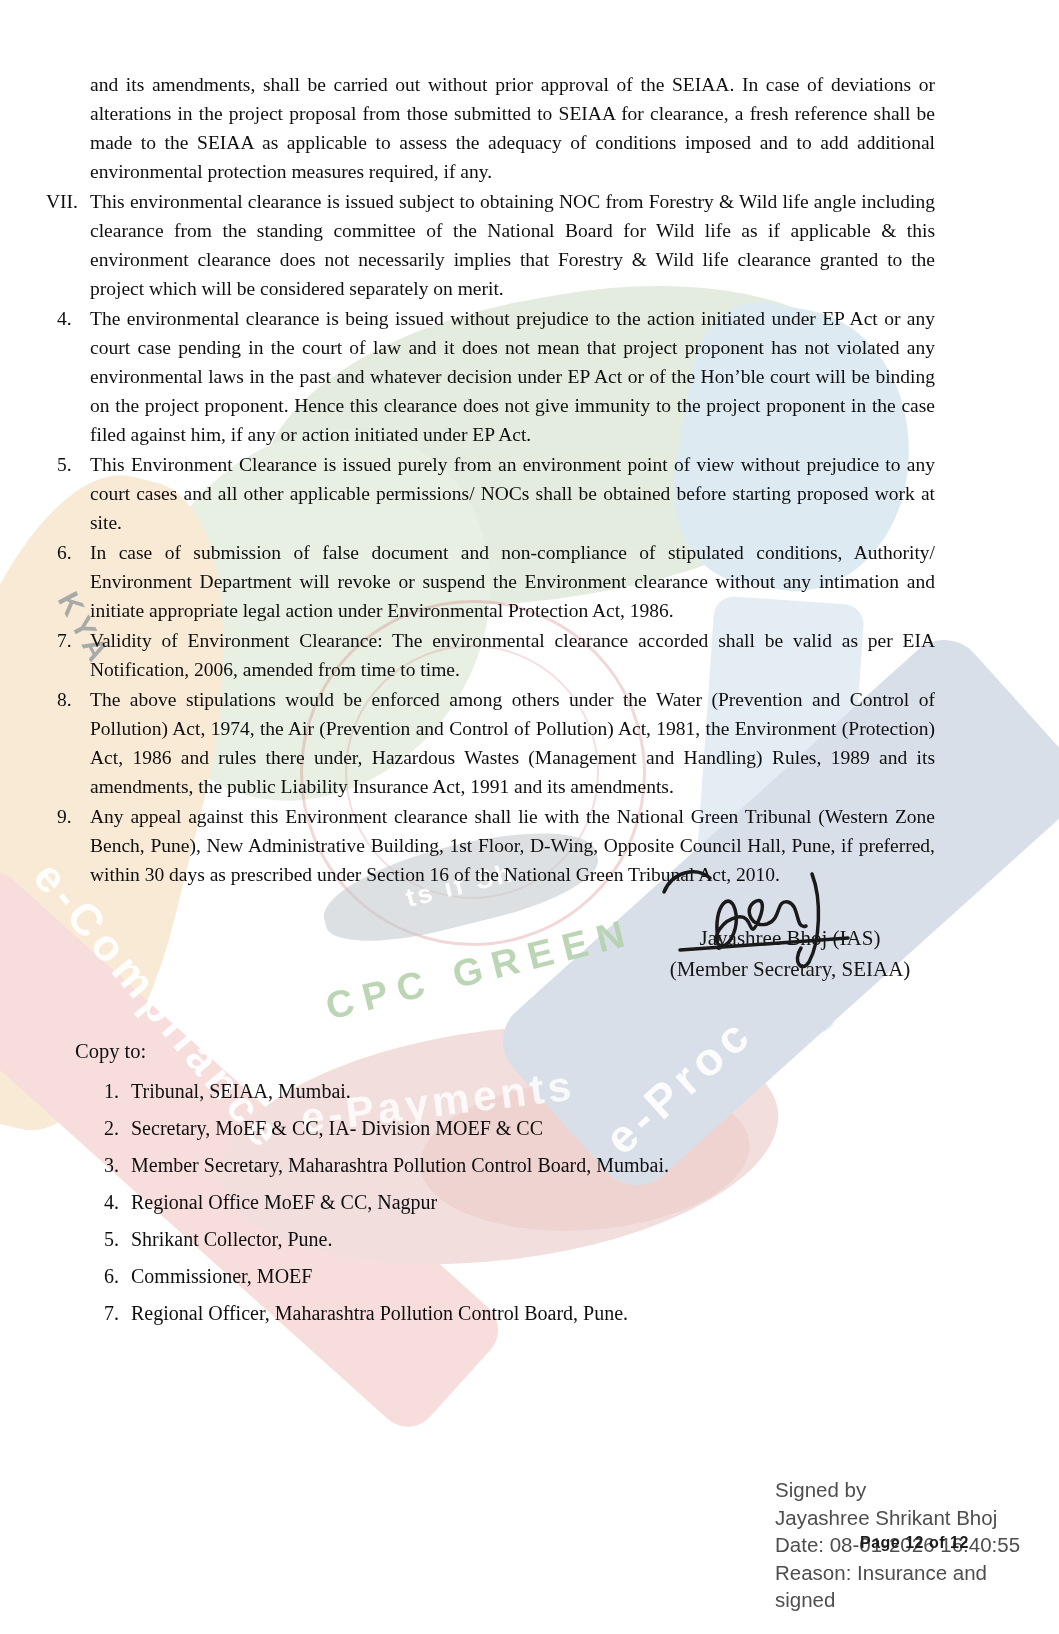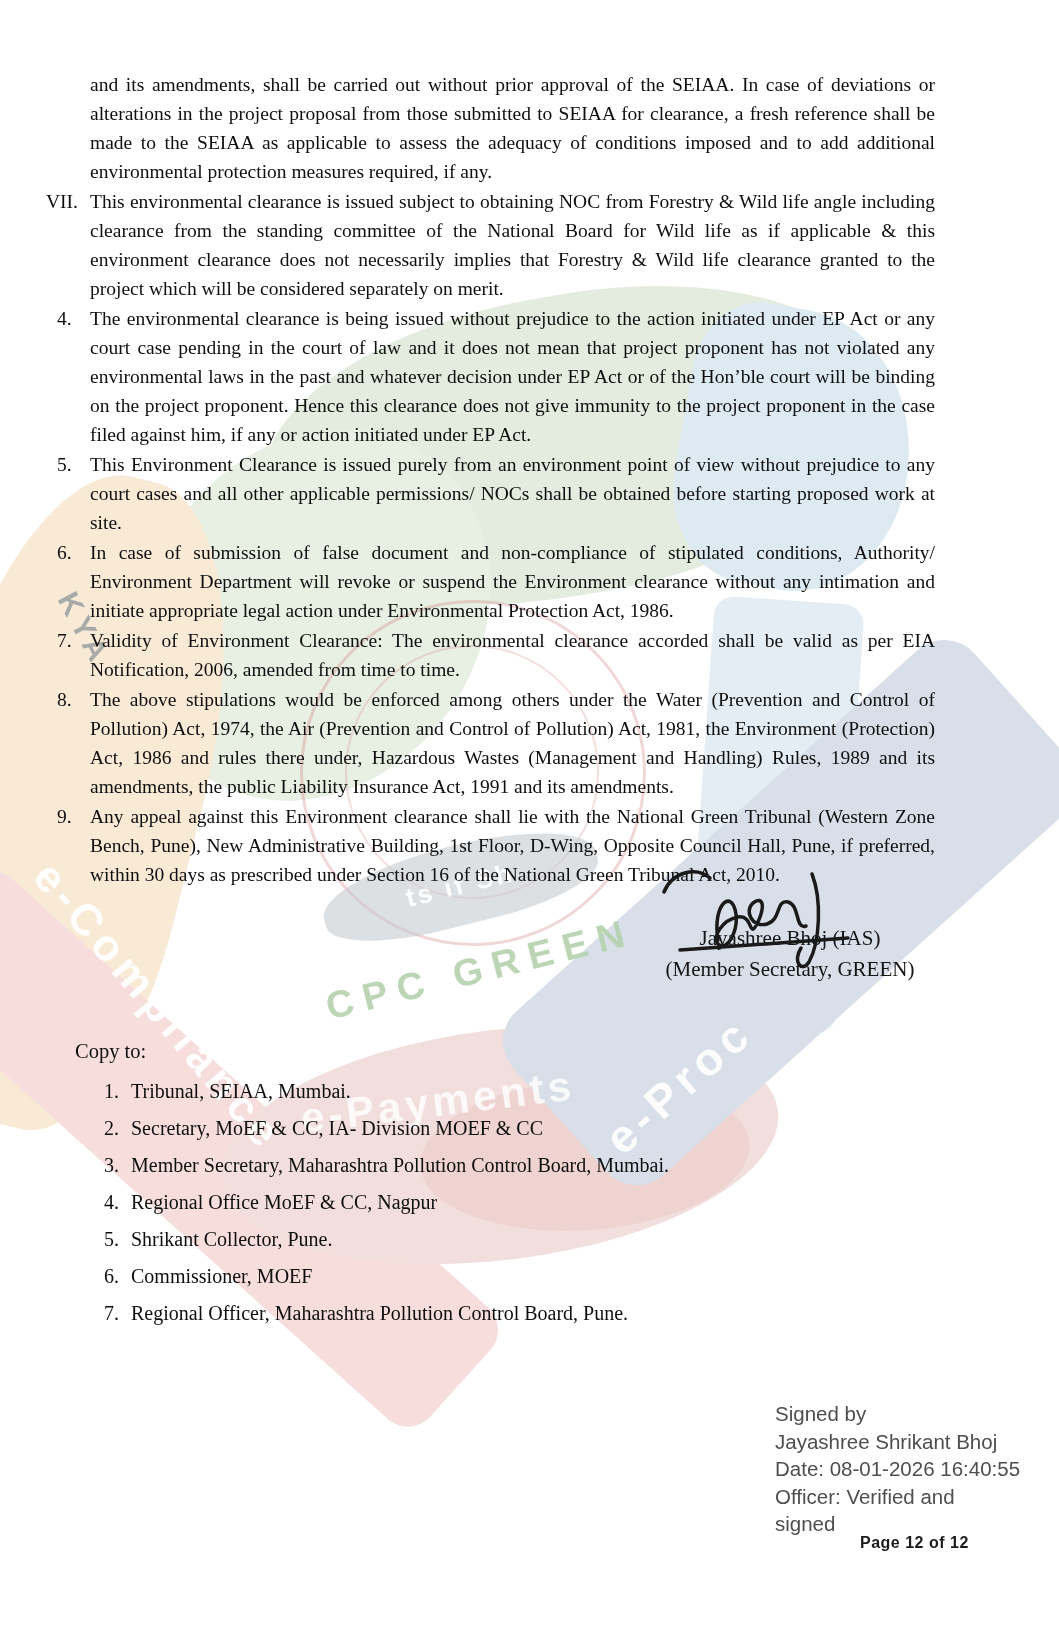--- a/index.html
+++ b/index.html
@@ -44,21 +44,21 @@
   .sig-scribble{left:652px;top:858px;width:240px;height:118px;z-index:3;}
   .sig-name{left:630px;top:926px;width:320px;text-align:center;font-size:21px;color:#151515;}
   .sig-title{left:610px;top:957px;width:360px;text-align:center;font-size:21px;color:#151515;}
   
   .copy-block{position:absolute;left:35px;top:1040px;z-index:1;width:760px;margin-left:40px;}
   .copy-heading{font-size:20.5px;color:#0f0f0f;margin-bottom:14px;}
   .copy-item{position:relative;margin-left:56px;margin-bottom:9px;font-size:20px;color:#0f0f0f;line-height:28px;}
   .copy-item .marker{position:absolute;left:-27px;}
   
   .digisig{
-    position:absolute;left:775px;top:1400px;z-index:1;width:250px;
+    position:absolute;left:775px;top:1476px;z-index:1;width:250px;
     font-family:"Liberation Sans",sans-serif;font-size:20.5px;line-height:27.5px;color:#4e4e4e;
   }
   .page-number{
     position:absolute;left:860px;top:1534px;z-index:2;
     font-family:Liberation Sans, sans-serif;font-weight:bold;font-size:16px;color:#1c1c1c;letter-spacing:.5px;
   }
 </style>
 </head>
 <body>
 
@@ -119,21 +119,21 @@
 
 <svg class="sig-area sig-scribble" viewBox="0 0 240 118" width="240" height="118">
   <g fill="none" stroke="#1a1a1a" stroke-width="3.5" stroke-linecap="round" stroke-linejoin="round">
     <path d="M12,34 C20,14 44,8 58,20"></path>
     <path d="M66,82 C60,46 80,30 84,56 C86,72 76,94 66,86 C60,79 70,62 86,59 C102,56 96,84 106,64 C114,46 110,38 101,45 C92,53 100,70 115,66 C130,61 123,42 136,44 C148,47 143,72 154,68"></path>
     <path d="M160,16 C170,42 168,84 157,104 C150,115 140,104 149,90"></path>
     <path d="M28,92 L196,80"></path>
   </g>
 </svg>
 <div class="sig-area sig-name">Jayashree Bhoj (IAS)</div>
-<div class="sig-area sig-title">(Member Secretary, GREEN)</div>
+<div class="sig-area sig-title">(Member Secretary, SEIAA)</div>
 
 <div class="copy-block">
   <div class="copy-heading">Copy to:</div>
   <div class="copy-item">
     <span class="marker">1.</span>
     <span>Tribunal, SEIAA, Mumbai.</span>
   </div>
   <div class="copy-item">
     <span class="marker">2.</span>
     <span>Secretary, MoEF &amp; CC, IA- Division MOEF &amp; CC</span>
@@ -157,16 +157,16 @@
   <div class="copy-item">
     <span class="marker">7.</span>
     <span>Regional Officer, Maharashtra Pollution Control Board, Pune.</span>
   </div>
 </div>
 
 <div class="digisig">
   <div>Signed by</div>
   <div>Jayashree Shrikant Bhoj</div>
   <div>Date: 08-01-2026 16:40:55</div>
-  <div>Officer: Verified and</div>
+  <div>Reason: Insurance and</div>
   <div>signed</div>
 </div>
 <div class="page-number">Page 12 of 12</div>
 
 </body></html>

